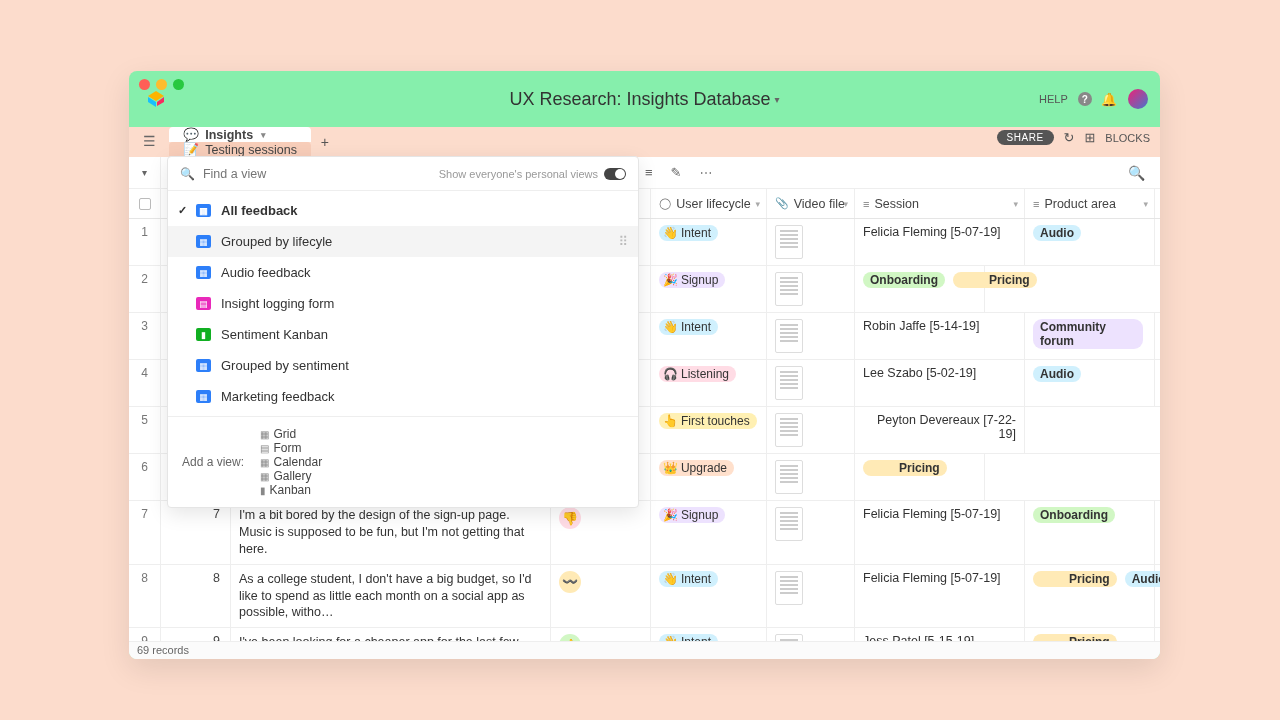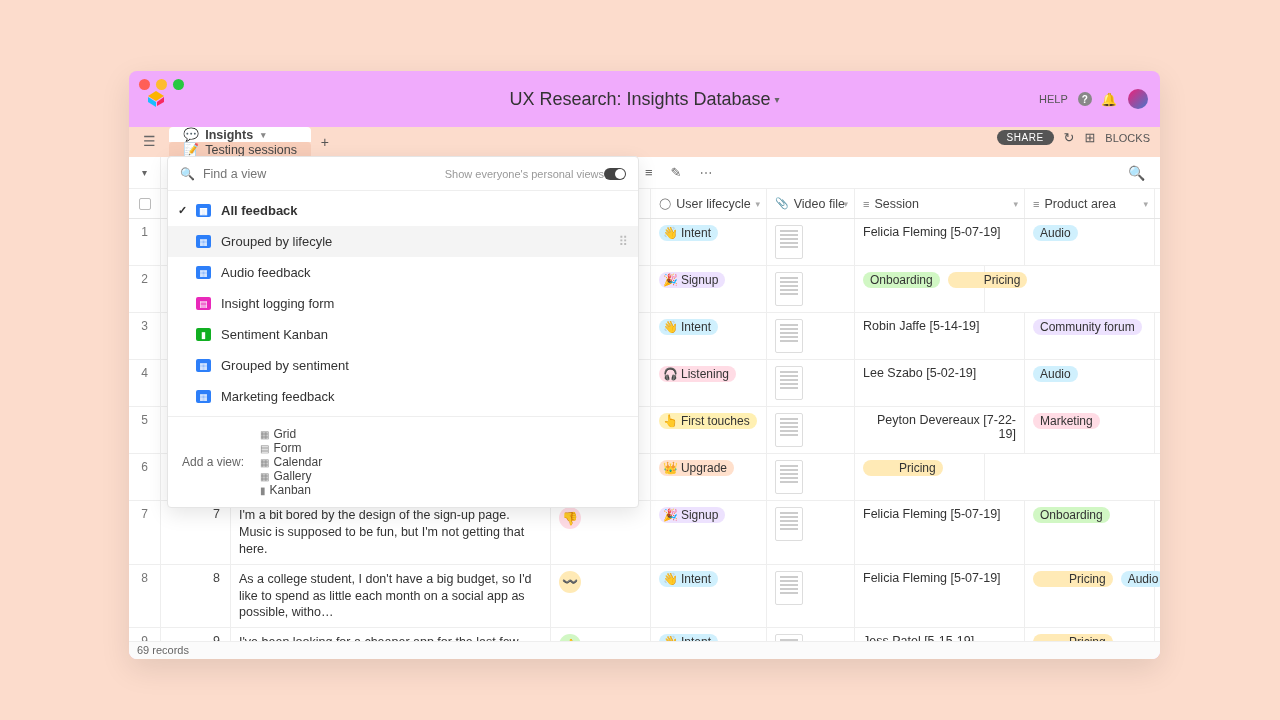--- a/index.html
+++ b/index.html
@@ -1,17 +1,17 @@
 <!DOCTYPE html>
 <html><head>
 <meta charset="utf-8">
 <style>
 * { box-sizing: border-box; margin: 0; padding: 0; font-family: -apple-system, BlinkMacSystemFont, "Segoe UI", Helvetica, Arial, sans-serif; }
 body { background: #fcdccc; width: 1280px; height: 720px; overflow: hidden; position: relative; }
-.window { position: absolute; left: 129px; top: 71px; width: 1031px; height: 588px; background: #f0abfc; border-radius: 8px; box-shadow: 0 10px 30px rgba(0,0,0,0.1); overflow: hidden; }
+.window { position: absolute; left: 129px; top: 71px; width: 1031px; height: 588px; background: #86efac; border-radius: 8px; box-shadow: 0 10px 30px rgba(0,0,0,0.1); overflow: hidden; }
 .traffic { position: absolute; left: 10px; top: 8px; display: flex; gap: 6px; }
 .dot { width: 11px; height: 11px; border-radius: 50%; }
 .dot.red { background: #ff5f57; }
 .dot.yellow { background: #febc2e; }
 .dot.green { background: #28c840; }
 .titlebar { height: 56px; display: flex; align-items: center; justify-content: center; position: relative; }
 .logo { position: absolute; left: 18px; width: 18px; height: 18px; }
 .title { font-size: 18px; font-weight: 500; color: #333; }
 .title-caret { font-size: 10px; color: #666; margin-left: 4px; vertical-align: middle; }
 .header-right { position: absolute; right: 12px; display: flex; align-items: center; gap: 10px; font-size: 11px; color: #555; }
@@ -28,21 +28,21 @@
 .share-btn { background: #555; color: #fff; border-radius: 10px; padding: 2px 10px; font-size: 10px; letter-spacing: 0.5px; }
 .history-icon, .blocks-icon { font-size: 13px; color: #555; }
 .content { position: absolute; top: 86px; left: 0; right: 0; bottom: 0; background: #fff; }
 .toolbar { position: relative; height: 32px; border-bottom: 1px solid #eee; display:flex; align-items:center; }
 .view-caret { width: 32px; text-align: center; font-size: 10px; color: #666; border-right: 1px solid #eee; height: 100%; line-height: 32px; }
 .toolbar-icons { position: absolute; left: 516px; display: flex; gap: 18px; color: #666; font-size: 13px; }
 .toolbar-search { position: absolute; right: 14px; font-size: 14px; color: #555; }
 .views-panel { position: absolute; left: 38px; top: -1px; width: 472px; background: #fff; border: 1px solid #e5e5e5; border-radius: 4px; box-shadow: 0 6px 20px rgba(0,0,0,0.1); z-index: 50; }
 .views-search { height: 34px; display: flex; align-items: center; padding: 0 12px; gap: 8px; border-bottom: 1px solid #eee; font-size: 12.5px; color: #999; position: relative; }
 .views-search input { border: none; outline: none; flex: 1; font-size: 12.5px; }
-.personal-toggle { font-size: 11px; color: #999; display: flex; align-items: center; }
+.personal-toggle { font-size: 11px; color: #999; display: flex; align-items: center; gap: 6px; }
 .toggle { width: 22px; height: 12px; background: #444; border-radius: 6px; position: relative; }
 .toggle::after { content: ""; position: absolute; right: 1px; top: 1px; width: 10px; height: 10px; background: #fff; border-radius: 50%; }
 .views-list { max-height: 260px; overflow-y: auto; padding: 4px 0; position: relative; }
 .views-list::-webkit-scrollbar { width: 8px; }
 .views-list::-webkit-scrollbar-thumb { background: #ccc; border-radius: 4px; }
 .view-item { display: flex; align-items: center; gap: 10px; padding: 8px 28px; font-size: 13px; color: #333; cursor: pointer; position: relative; }
 .view-item.active { font-weight: 600; }
 .view-item.active::before { content: "✓"; position: absolute; left: 10px; font-size: 11px; color: #333; }
 .view-item.hover { background: #f4f4f4; }
 .view-icon { width: 15px; height: 13px; border-radius: 2px; display: inline-flex; align-items: center; justify-content: center; font-size: 9px; color: #fff; }
@@ -78,21 +78,21 @@
 .se-neu { background: #ffeab6; }
 .life-tag { display: inline-flex; align-items: center; gap: 3px; padding: 1px 7px 1px 4px; border-radius: 9px; font-size: 12px; }
 .lt-intent { background: #d0f0fd; }
 .lt-signup { background: #ede2fe; }
 .lt-listen { background: #ffdce5; }
 .lt-first { background: #fff0b3; }
 .lt-upgrade { background: #ffe0cc; }
 .doc-thumb { width: 28px; height: 34px; background: #fff; border: 1px solid #ddd; border-radius: 2px; position: relative; }
 .doc-thumb::before { content:""; position:absolute; left:4px; right:4px; top:4px; height:2px; background:#ccc; box-shadow: 0 4px 0 #ccc, 0 8px 0 #ccc, 0 12px 0 #ccc, 0 16px 0 #ccc; }
 .sess-text { font-size: 12.5px; text-align: right; }
-.prod-tag { display: inline-block; padding: 1px 7px; border-radius: 9px; background: #eef; font-size: 12px; margin-right: 3px; margin-bottom: 2px; }
+.prod-tag { display: inline-block; padding: 1px 7px; border-radius: 9px; background: #eef; font-size: 12px; margin-right: 3px; margin-bottom: 2px; font-weight: bold; }
 .pt-audio { background: #d0f0fd; }
 .pt-onboard { background: #d1f7c4; }
 .pt-pricing { background: #ffeab6; padding-left: 36px; }
 .pt-forum { background: #ede2fe; }
 .pt-marketing { background: #ffdce5; }
 .footer-bar { position: absolute; left: 0; right: 0; bottom: 0; height: 18px; background: #fbfbfb; border-top: 1px solid #eee; font-size: 11px; color: #666; padding: 2px 8px; }
 .col-icon { color: #777; font-size: 11px; }
 </style>
 </head>
 <body>
@@ -337,23 +337,20 @@
             <div class="col c-sent"></div>
             <div class="col c-life">
               <span class="life-tag lt-first"><span>👆</span>First touches</span>
             </div>
             <div class="col c-video">
               <span class="doc-thumb"></span>
             </div>
             <div class="col c-sess">
               <span class="sess-text">Peyton Devereaux [7-22-19]</span>
             </div>
-            <div class="col c-prod">
-              <span class="prod-tag pt-marketing">Marketing</span>
-            </div>
           </div>
           <div class="row">
             <div class="col c-check">6</div>
             <div class="col c-num"></div>
             <div class="col c-note"></div>
             <div class="col c-sent"></div>
             <div class="col c-life">
               <span class="life-tag lt-upgrade"><span>👑</span>Upgrade</span>
             </div>
             <div class="col c-video">

